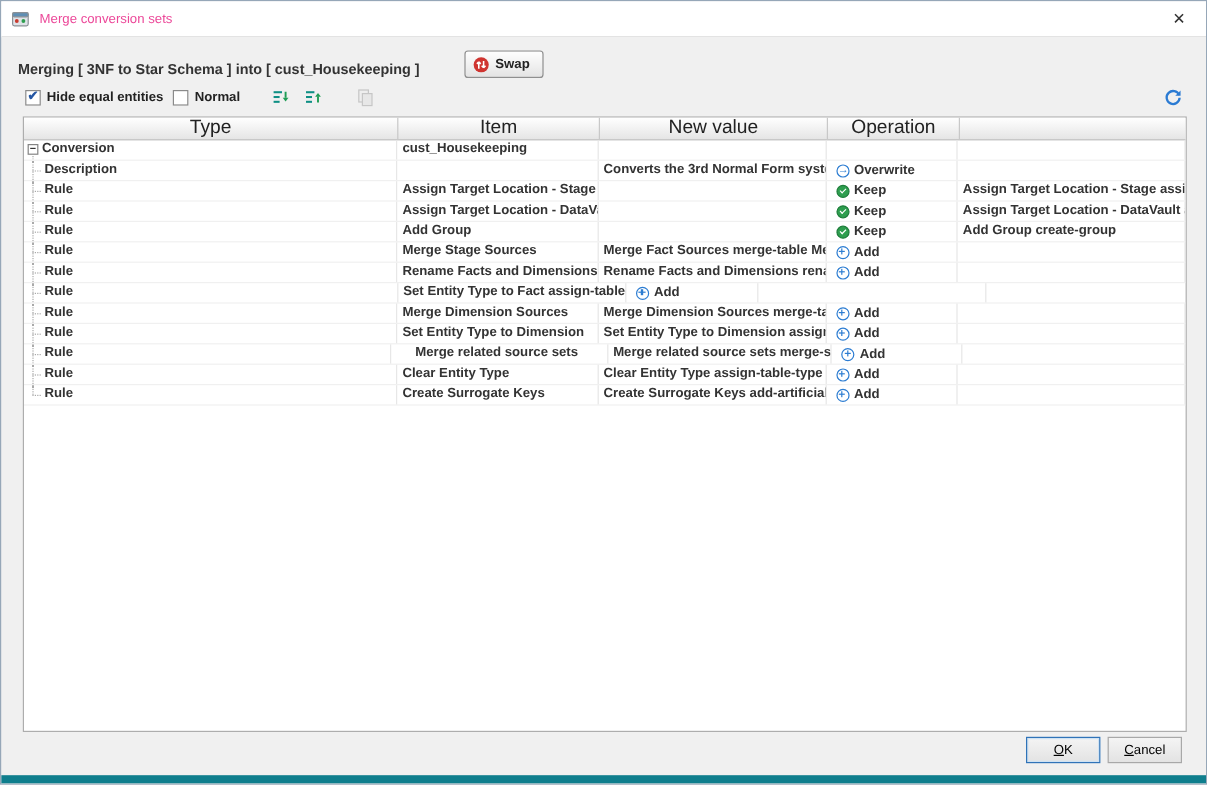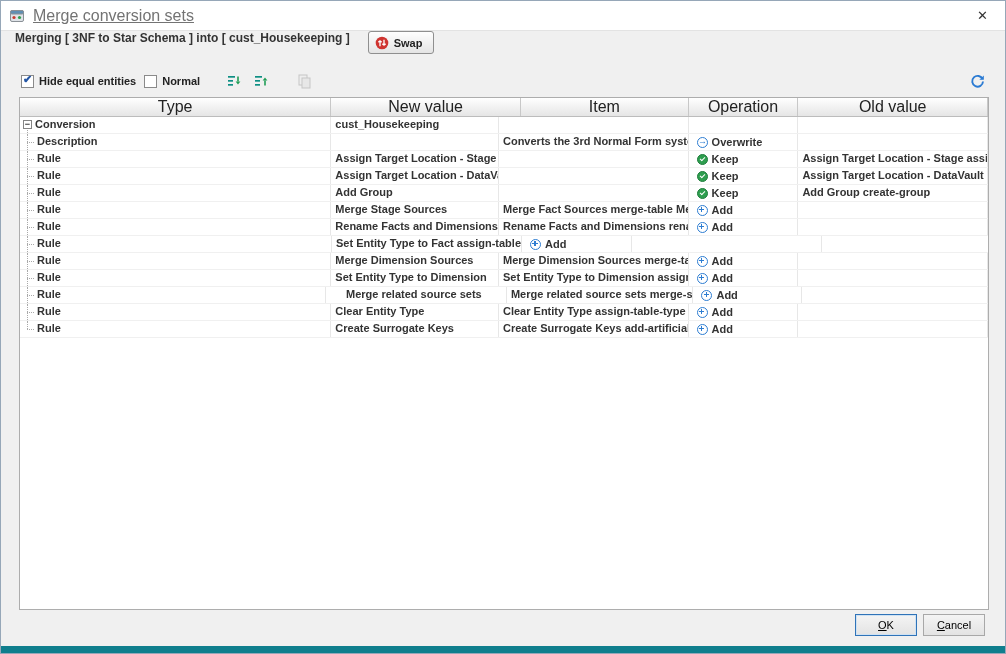--- a/index.html
+++ b/index.html
@@ -5,26 +5,26 @@
   html,body{margin:0;padding:0;background:#cfd6dd;}
   .window{
     width:1006px;height:654px;position:relative;background:#f0f0f0;
     font-family:"Liberation Sans",sans-serif;border:1px solid #96a7b8;
     box-sizing:border-box;overflow:hidden;
   }
   
   .titlebar{position:absolute;top:0;left:0;right:0;height:29px;background:#ffffff;
     display:flex;align-items:center;border-bottom:1px solid #e3e3e3;}
   .app-icon{margin-left:8px;width:16px;height:16px;display:inline-flex;}
-  .title{margin-left:8px;font-size:16px;color:#737373;text-decoration:underline;}
+  .title{margin-left:8px;font-size:11px;color:#ec4899;}
   .close-btn{margin-left:auto;width:45px;height:29px;border:none;background:transparent;
     font-size:13px;color:#333;cursor:pointer;line-height:29px;padding:0;}
   
   .merge-header{position:absolute;top:30px;left:0;right:0;height:34px;display:flex;
-    align-items:flex-start;padding-left:14px;}
+    align-items:flex-end;padding-left:14px;gap:19px;}
   .merging{font-size:12px;font-weight:bold;color:#333;}
   .swap-btn{margin-left:18px;display:inline-flex;align-items:center;gap:5px;height:23px;
     padding:0 11px 0 6px;border:1px solid #8f8f8f;border-radius:3px;
     background:linear-gradient(#fefefe,#e4e4e4);font-size:11px;font-weight:bold;color:#222;
     font-family:"Liberation Sans",sans-serif;cursor:pointer;}
   
   .toolbar{position:absolute;top:67px;left:0;right:0;height:26px;display:flex;
     align-items:center;padding:0 18px 0 20px;gap:8px;}
   .cb{display:inline-flex;align-items:center;gap:5px;font-size:11px;font-weight:bold;color:#222;cursor:default;}
   .checkbox{width:13px;height:13px;background:#fff;border:1px solid #8a8a8a;position:relative;
@@ -150,24 +150,23 @@
       <svg width="15" height="15" viewBox="0 0 15 15">
         <path d="M12.6 5.2A5.4 5.4 0 1 0 13 7.5" fill="none" stroke="#2b7bd3" stroke-width="1.9"></path>
         <path d="M13.8 1.4v4.4H9.4z" fill="#2b7bd3"></path>
       </svg>
     </span>
   </div>
 
   <div class="table-wrap">
     <div class="thead" id="thead">
         <div class="th" style="width: 312px;">Type</div>
+        <div class="th" style="width: 168px;">Item</div>
         <div class="th" style="width: 190px;">New value</div>
-        <div class="th" style="width: 168px;">Item</div>
         <div class="th" style="width: 110px;">Operation</div>
-        <div class="th" style="width: 190px;">Old value</div>
       </div>
     <div id="tbody">
         <div class="tr">
           <div class="td type" style="width: 312px;"><span class="expander">−</span><span class="vline down"></span><span class="tlabel root">Conversion</span></div>
           <div class="td" style="width: 168px;">cust_Housekeeping</div>
           <div class="td" style="width: 190px;"></div>
           <div class="td op" style="width: 110px;"></div>
           <div class="td" style="width: 190px;"></div>
         </div>
         <div class="tr">

